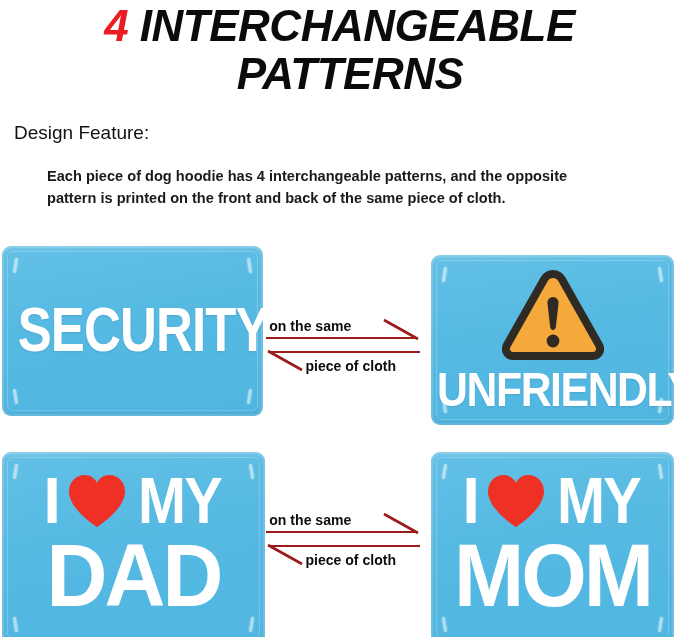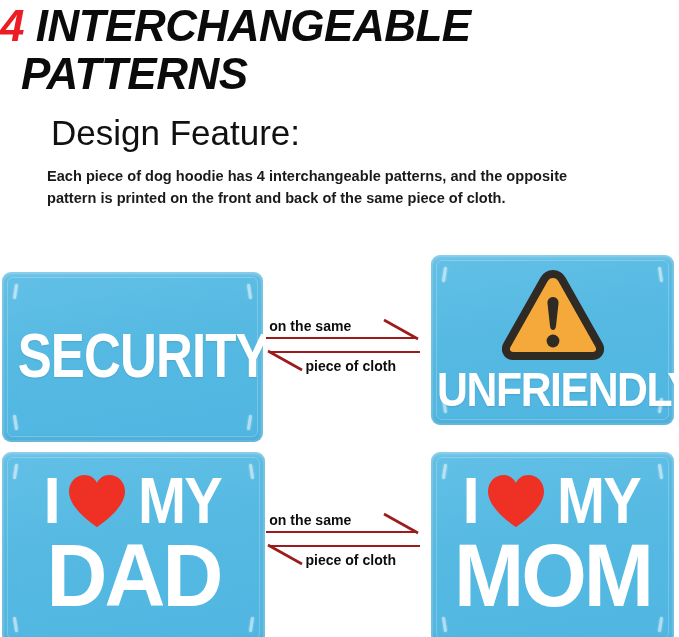--- a/index.html
+++ b/index.html
@@ -14,43 +14,42 @@
     overflow: hidden;
     font-family: "Liberation Sans", sans-serif;
     color: #111111;
   }
 
   
   #headline {
     position: absolute;
     left: 0; top: 0;
     width: 679px;
-    text-align: left;
+    text-align: center;
     font-style: italic;
     font-weight: bold;
     font-size: 44px;
     line-height: 48px;
     letter-spacing: -0.5px;
     color: #0b0b0b;
     white-space: nowrap;
   }
   #headline .ln1 { display: block; padding-top: 2px; }
   #headline .ln2 { display: block; margin-left: 21px; }
   #headline .num { color: #ed1c24; }
 
   
   #feature-heading {
     position: absolute;
     left: 14px; top: 117px;
-    font-size: 35px;
+    font-size: 19px;
     font-weight: normal;
     line-height: 32px;
     color: #111;
     letter-spacing: 0px;
-    margin-left: 37px;
   }
   #feature-body {
     position: absolute;
     left: 47px; top: 165px;
     width: 556px;
     font-size: 15.2px;
     font-weight: bold;
     line-height: 21.5px;
     color: #1a1a1a;
     transform: scaleX(0.96);
@@ -91,21 +90,21 @@
     width: 100%;
     text-align: center;
     color: #ffffff;
     font-weight: bold;
     line-height: 1;
     white-space: nowrap;
     text-shadow: 0 1px 2px rgba(0,0,0,0.10);
   }
 
   
-  #patch-security { left: 2px; top: 272px; width: 261px; height: 170px; }
+  #patch-security { left: 2px; top: 246px; width: 261px; height: 170px; }
   #patch-security .patch-text {
     top: 54px;
     font-size: 58px;
     transform: scaleX(0.88) scaleY(1.08);
     letter-spacing: -1px;
   }
 
   
   #patch-unfriendly { left: 431px; top: 255px; width: 243px; height: 170px; }
   #warning-sign {

